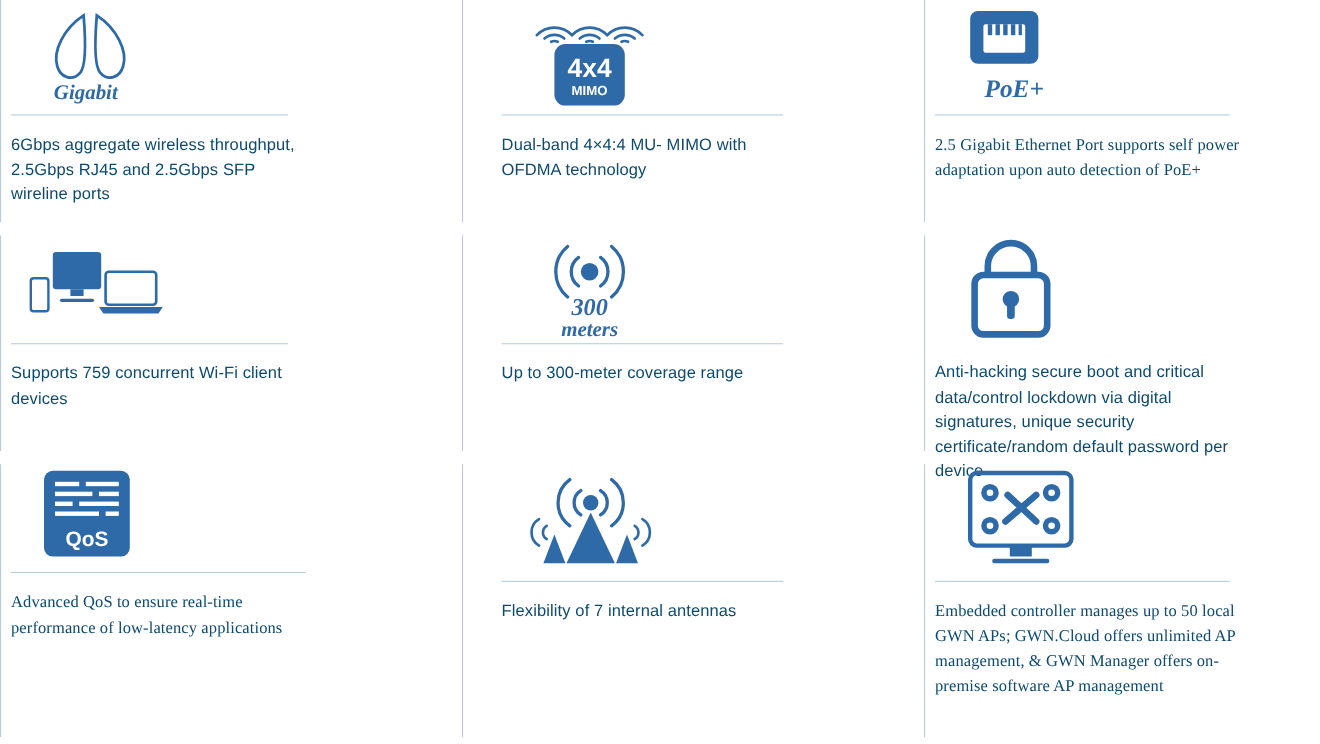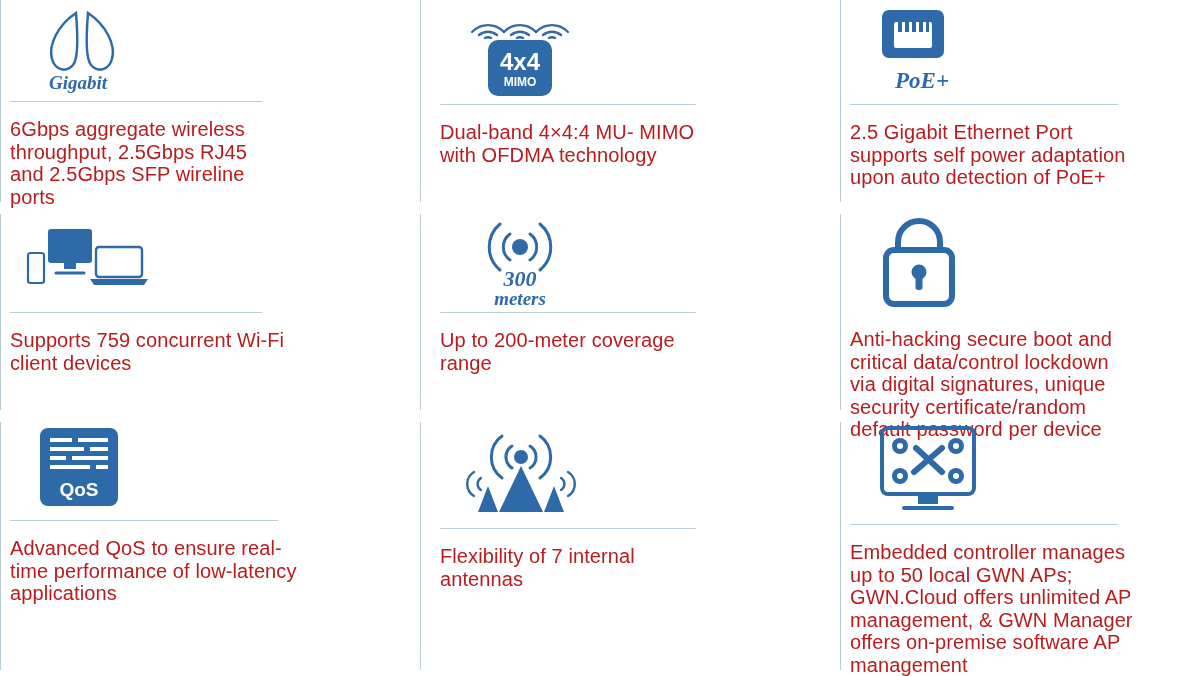--- a/index.html
+++ b/index.html
@@ -15,21 +15,21 @@
     display: grid;
     grid-template-columns: 420px 420px 360px;
     grid-template-rows: 208px 208px 260px;
   }
   .cell {
     position: relative;
     padding-left: 10px;
     display: flex;
     flex-direction: column;
   }
-  .cell.c2 { padding-left: 20px; }
+  .cell.c2 { padding-left: 36px; }
   .cell.c3 { }
   .icon-box {
     height: 104px;
     display: flex;
     align-items: center;
     padding-left: 8px;
   }
   .cell.r3 .icon-box { height: 112px; }
   .divider {
     width: 252px;
@@ -42,28 +42,28 @@
   .vline {
     position: absolute;
     left: 0;
     top: 6px;
     bottom: 6px;
     width: 1px;
     background: #b9cdd9;
   }
   .cell.r1 .vline { top: 0; }
   .desc {
-    color: #b91c1c;
-    font-size: 20px;
+    color: #0c4a6e;
+    font-size: 15px;
     line-height: 22.5px;
     padding-top: 16px;
     max-width: 275px;
     letter-spacing: 0.1px;
   }
-  .cell.c3 .desc { max-width: 290px; }
+  .cell.c3 .desc { max-width: 290px; font-family: Liberation Serif, serif; }
   svg { display: block; }
 </style>
 </head>
 <body>
 
 <div id="grid">
 
   <div class="cell c1 r1">
     <div class="vline"></div>
     <div class="icon-box">
@@ -148,21 +148,21 @@
           <path d="M92 16 A30 30 0 0 1 92 62"></path>
           <path d="M62 26 A16 16 0 0 0 62 52"></path>
           <path d="M82 26 A16 16 0 0 1 82 52"></path>
         </g>
         <circle cx="72" cy="39" r="8" fill="#2f6aa8"></circle>
         <text x="72" y="78" text-anchor="middle" font-family="Liberation Serif, serif" font-size="22" font-style="italic" font-weight="bold" fill="#2f6aa8">300</text>
         <text x="72" y="97" text-anchor="middle" font-family="Liberation Serif, serif" font-size="19" font-style="italic" font-weight="bold" fill="#2f6aa8">meters</text>
       </svg>
     </div>
     <div class="divider"></div>
-    <div class="desc">Up to 200-meter coverage range</div>
+    <div class="desc">Up to 300-meter coverage range</div>
   </div>
 
   <div class="cell c1 r3">
     <div class="vline"></div>
     <div class="icon-box">
       <svg width="120" height="104" viewBox="0 0 120 104">
         <path d="M40 44 v-10 a21 21 0 0 1 42 0 v10" fill="none" stroke="#2f6aa8" stroke-width="6"></path>
         <rect x="28" y="42" width="66" height="54" rx="8" fill="none" stroke="#2f6aa8" stroke-width="6"></rect>
         <circle cx="61" cy="64" r="7.5" fill="#2f6aa8"></circle>
         <rect x="57.5" y="66" width="7" height="16" rx="3" fill="#2f6aa8"></rect>

